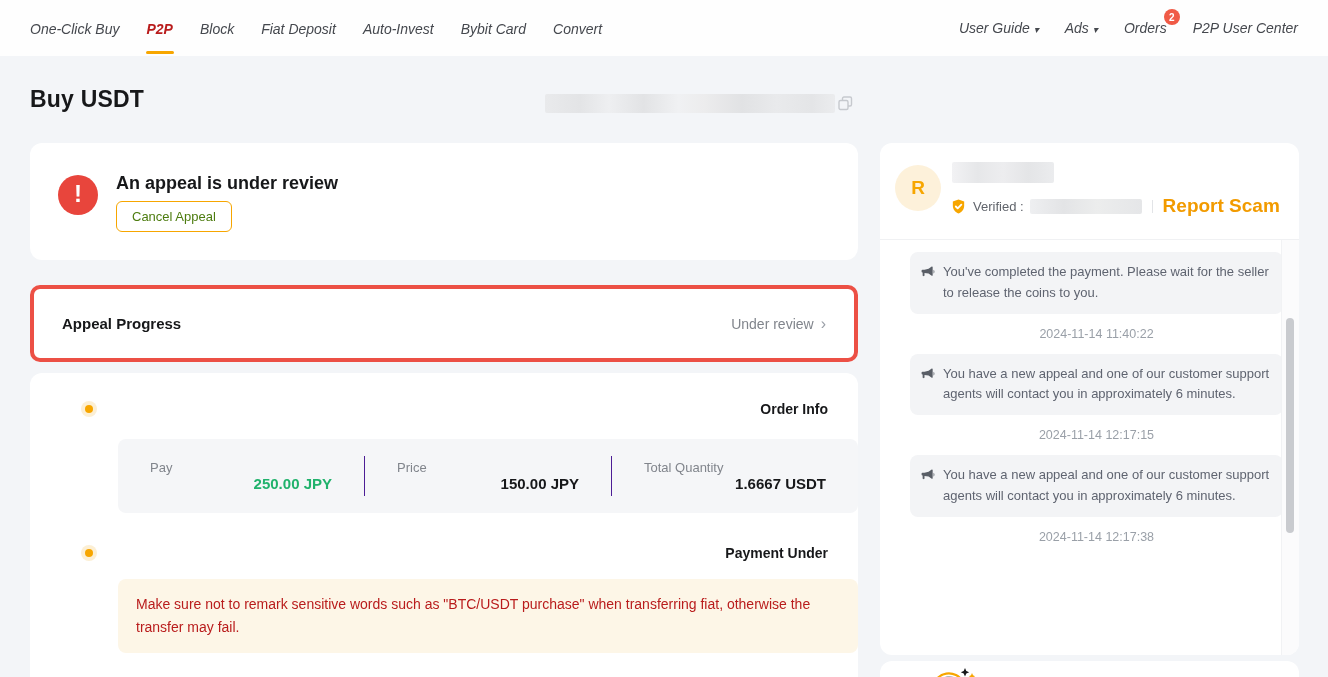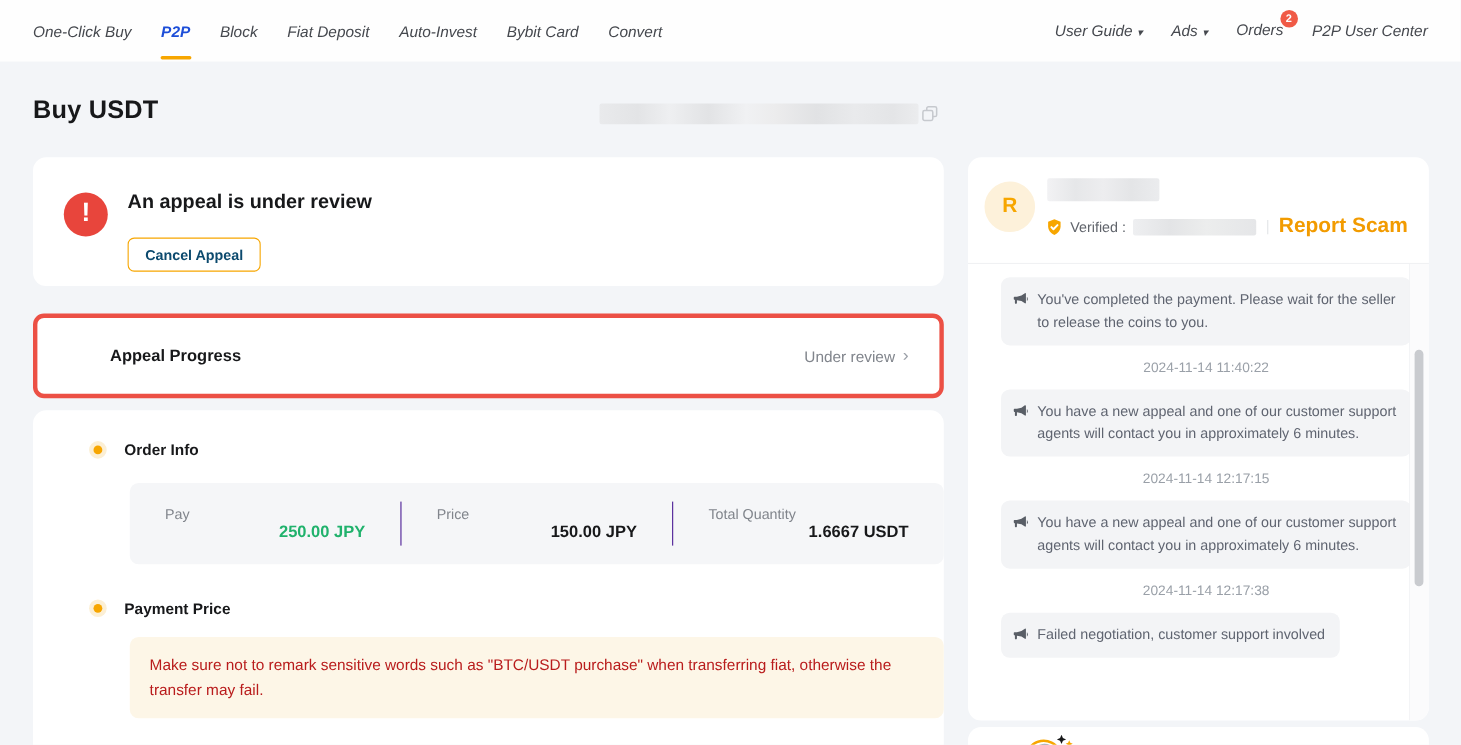--- a/index.html
+++ b/index.html
@@ -10,21 +10,21 @@
     font-family:"Liberation Sans", sans-serif;
     color:#17181a;
   }
   
   .topnav {
     position:absolute; top:0; left:0; width:1328px; height:56px;
     background:#fefefe; display:flex; align-items:center; padding:0 30px;
   }
   .nav-left { display:flex; align-items:center; gap:27px; }
   .nav-item { font-size:14px; color:#45484e; text-decoration:none; cursor:pointer; position:relative; padding:19px 0 17px;font-style:italic; }
-  .nav-item.active { color:#1d4ed8; font-weight:700; }
+  .nav-item.active { color:#b91c1c; font-weight:700; }
   .nav-item.active::after {
     content:""; position:absolute; left:50%; transform:translateX(-50%);
     bottom:0; width:28px; height:3px; background:#f7a600; border-radius:2px;
   }
   .nav-right { margin-left:auto; display:flex; align-items:center; gap:26px; }
   .nav-right .nav-item { padding:0; }
   .caret { font-size:10px; color:#45484e; margin-left:4px; }
   .orders-wrap { position:relative; }
   .badge {
     position:absolute; top:-10px; right:-13px; min-width:16px; height:16px;
@@ -44,37 +44,37 @@
   .card { position:absolute; background:#fff; border-radius:12px; }
   
   .appeal-card { left:30px; top:143px; width:828px; height:117px; padding:30px 28px; display:flex; gap:18px; }
   .alert-circle {
     width:40px; height:40px; border-radius:50%; background:#e8453c; flex-shrink:0;
     color:#fff; font-size:24px; font-weight:700; display:flex; align-items:center; justify-content:center;
     line-height:1; padding-bottom:2px; margin-top:2px;
   }
   .appeal-title { font-size:18px; font-weight:700; }
   .cancel-appeal-btn {
-    margin-top:22px; display:inline-block; background:#fff;
-    border:1.5px solid #f7a600; border-radius:6px; color:#0c4a6e;
-    font-size:13px; font-weight:700; padding:7px 15px; cursor:pointer;
+    margin-top:7px; display:inline-block; background:#fff;
+    border:1.5px solid #f7a600; border-radius:6px; color:#4d7c0f;
+    font-size:13px; font-weight:400; padding:7px 15px; cursor:pointer;
     font-family:"Liberation Sans", sans-serif;
   }
   
   .progress-card {
     left:30px; top:285px; width:828px; height:77px;
     border:4px solid #ec5045; border-radius:10px;
     display:flex; align-items:center; justify-content:space-between; padding:0 28px;
   }
-  .progress-label { font-size:15px; font-weight:700;margin-left:38px; }
+  .progress-label { font-size:15px; font-weight:700; }
   .progress-status { display:flex; align-items:center; gap:7px; color:#81858c; font-size:14px; cursor:pointer; }
   .chev { color:#9ba0a8; font-size:16px; line-height:1; }
   
   .details-card { left:30px; top:373px; width:828px; height:330px; padding:28px 30px; }
-  .section-head { display:flex; align-items:center; gap:20px; margin-left:25px; }
+  .section-head { display:flex; align-items:center; gap:20px; margin-left:25px;justify-content:space-between; }
   .dot { width:8px; height:8px; border-radius:50%; background:#f7a600; box-shadow:0 0 0 4px #fcefd4; flex-shrink:0; }
   .section-title { font-size:14px; font-weight:700; }
   .order-box {
     margin:22px 0 0 58px; width:740px; background:#f5f6f8; border-radius:8px;
     display:flex; padding:17px 0;
   }
   .order-col { flex:1; padding:4px 32px; }
   .order-col + .order-col { border-left:1px solid #4c1d95; }
   .order-label { font-size:13px; color:#81858c; }
   .order-value { font-size:15px; font-weight:700; margin-top:0; color:#17181a;text-align:right; }
@@ -188,21 +188,21 @@
       <div class="order-value">150.00 JPY</div>
     </div>
     <div class="order-col">
       <div class="order-label">Total Quantity</div>
       <div class="order-value">1.6667 USDT</div>
     </div>
   </div>
 
   <div class="section-head pm-head">
     <span class="dot"></span>
-    <span class="section-title">Payment Price</span>
+    <span class="section-title">Payment Under</span>
   </div>
   <div class="warn-box">Make sure not to remark sensitive words such as "BTC/USDT purchase" when transferring fiat, otherwise the transfer may fail.</div>
 
 </div>
 
 <div class="card chat-card">
   <div class="chat-header">
     <div class="avatar">R</div>
     <div class="name-blur"></div>
     <div class="verified-row">
@@ -235,27 +235,20 @@
     </div>
     <div class="timestamp">2024-11-14 12:17:15</div>
     <div class="bubble">
       <svg width="14" height="14" viewBox="0 0 24 24">
           <path fill="#595e66" d="M20 3.5v14c0 .9-.9 1.4-1.6.9L13 14.7 6 13.5v4.2c0 .9-.7 1.6-1.6 1.6S2.8 18.6 2.8 17.7V13H2.5C1.7 13 1 12.3 1 11.5v-2C1 8.7 1.7 8 2.5 8H6l7-1.7 5.4-3.7c.7-.5 1.6 0 1.6.9z"></path>
           <path fill="#595e66" d="M21.5 8.2c.9.7 1.5 1.9 1.5 3.3s-.6 2.6-1.5 3.3v-6.6z"></path>
         </svg>
       <span>You have a new appeal and one of our customer support agents will contact you in approximately 6 minutes.</span>
     </div>
     <div class="timestamp">2024-11-14 12:17:38</div>
-    <div class="bubble">
-      <svg width="14" height="14" viewBox="0 0 24 24">
-          <path fill="#595e66" d="M20 3.5v14c0 .9-.9 1.4-1.6.9L13 14.7 6 13.5v4.2c0 .9-.7 1.6-1.6 1.6S2.8 18.6 2.8 17.7V13H2.5C1.7 13 1 12.3 1 11.5v-2C1 8.7 1.7 8 2.5 8H6l7-1.7 5.4-3.7c.7-.5 1.6 0 1.6.9z"></path>
-          <path fill="#595e66" d="M21.5 8.2c.9.7 1.5 1.9 1.5 3.3s-.6 2.6-1.5 3.3v-6.6z"></path>
-        </svg>
-      <span>Failed negotiation, customer support involved</span>
-    </div>
   </div>
 
   <div class="scroll-track"></div>
   <div class="scroll-thumb"></div>
 </div>
 
 <div class="card bottom-card">
   <div class="hello-illustration">
     <svg width="46" height="20" viewBox="0 0 46 20">
       <path d="M3 20 A16 16 0 0 1 33 15" stroke="#f7a600" stroke-width="2.2" fill="none" stroke-linecap="round"></path>

